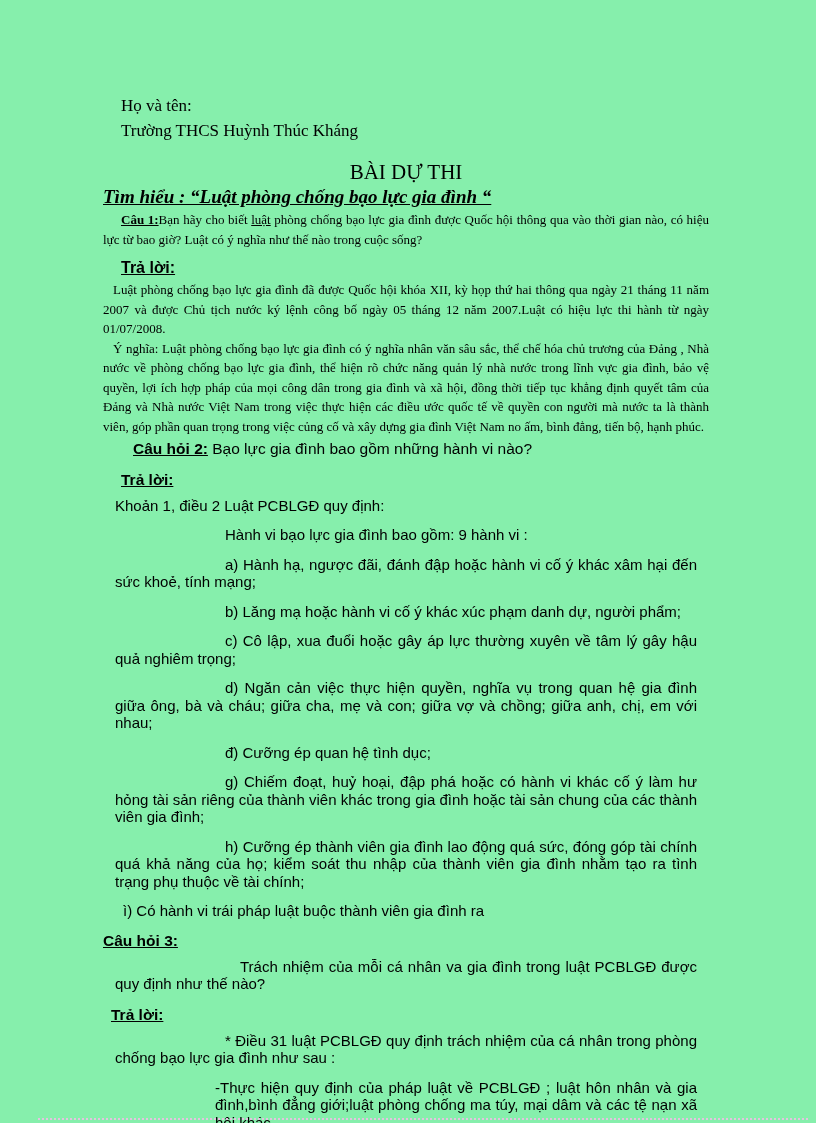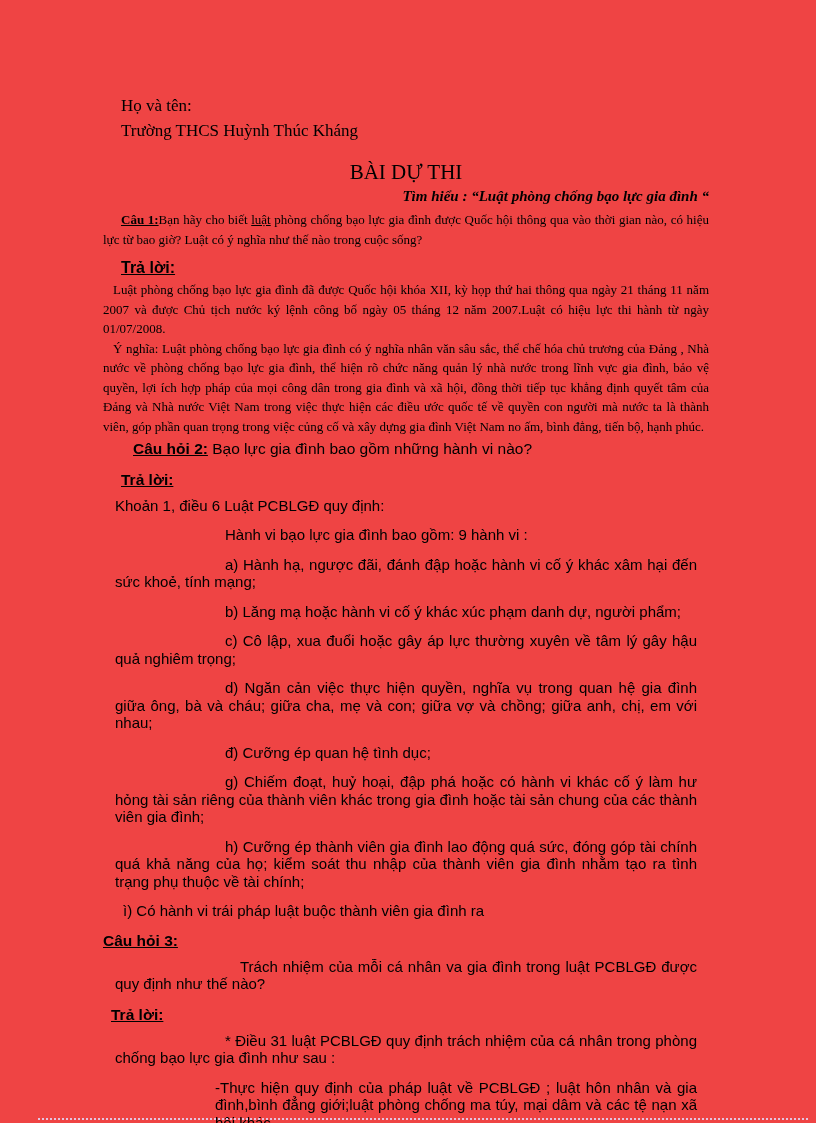--- a/index.html
+++ b/index.html
@@ -4,21 +4,21 @@
 <style>
   html, body {
     margin: 0;
     padding: 0;
     background: #ffffff;
   }
   .page {
     position: relative;
     width: 816px;
     height: 1123px;
-    background: #ef4444;
+    background: #86efac;
     overflow: hidden;
     color: #000000;
   }
   .content {
     position: absolute;
     left: 103px;
     top: 93px;
     width: 606px;
   }
   
@@ -33,26 +33,27 @@
   }
   
   .doc-title {
     font-size: 21px;
     text-align: center;
     margin: 17px 0 0 0;
     line-height: 24px;
     font-weight: normal;
   }
   .doc-subtitle {
-    font-size: 15px;
-    text-align: right;
+    font-size: 19px;
+    text-align: left;
     font-weight: bold;
     font-style: italic;
     margin: 2px 0 0 0;
     line-height: 21px;
+    text-decoration: underline;
   }
   
   .p-serif {
     font-size: 13px;
     line-height: 19.5px;
     text-align: justify;
     margin: 0;
   }
   .q1-para { margin-top: 3px; text-indent: 18px; }
   .a1-p    { text-indent: 10px; }
@@ -123,21 +124,21 @@
 
     <p class="serif p-serif q1-para"><span class="lead-u">Câu 1:</span><span>Bạn hãy cho biết </span><span class="w-u">luật</span><span> phòng chống bạo lực gia đình được Quốc hội thông qua vào thời gian nào, có hiệu lực từ bao giờ? Luật có ý nghĩa như thế nào trong cuộc sống?</span></p>
 
     <p class="sans answer-hdr">Trả lời:</p>
     <p class="serif p-serif a1-p">Luật phòng chống bạo lực gia đình đã được Quốc hội khóa XII, kỳ họp thứ hai thông qua ngày 21 tháng 11 năm 2007 và được Chủ tịch nước ký lệnh công bố ngày 05 tháng 12 năm 2007.Luật có hiệu lực thi hành từ ngày 01/07/2008.</p>
     <p class="serif p-serif a1-p">Ý nghĩa: Luật phòng chống bạo lực gia đình có ý nghĩa nhân văn sâu sắc, thể chế hóa chủ trương của Đảng , Nhà nước về phòng chống bạo lực gia đình, thể hiện rõ chức năng quản lý nhà nước trong lĩnh vực gia đình, bảo vệ quyền, lợi ích hợp pháp của mọi công dân trong gia đình và xã hội, đồng thời tiếp tục khẳng định quyết tâm của Đảng và Nhà nước Việt Nam trong việc thực hiện các điều ước quốc tế về quyền con người mà nước ta là thành viên, góp phần quan trọng trong việc củng cố và xây dựng gia đình Việt Nam no ấm, bình đẳng, tiến bộ, hạnh phúc.</p>
 
     <p class="sans p-sans q2-line"><span class="lead-u">Câu hỏi 2:</span><span> Bạo lực gia đình bao gồm những hành vi nào?</span></p>
     <p class="sans answer-hdr small">Trả lời:</p>
 
-    <p class="sans p-sans intro1">Khoản 1, điều 6 Luật PCBLGĐ quy định:</p>
+    <p class="sans p-sans intro1">Khoản 1, điều 2 Luật PCBLGĐ quy định:</p>
     <p class="sans p-sans intro2">Hành vi bạo lực gia đình bao gồm: 9 hành vi :</p>
 
     <p class="sans p-sans behavior">a) Hành hạ, ngược đãi, đánh đập hoặc hành vi cố ý khác xâm hại đến sức khoẻ, tính mạng;</p>
     <p class="sans p-sans behavior">b) Lăng mạ hoặc hành vi cố ý khác xúc phạm danh dự, người phẩm;</p>
     <p class="sans p-sans behavior">c) Cô lập, xua đuổi hoặc gây áp lực thường xuyên về tâm lý gây hậu quả nghiêm trọng;</p>
     <p class="sans p-sans behavior">d) Ngăn cản việc thực hiện quyền, nghĩa vụ trong quan hệ gia đình giữa ông, bà và cháu; giữa cha, mẹ và con; giữa vợ và chồng; giữa anh, chị, em với nhau;</p>
     <p class="sans p-sans behavior">đ) Cưỡng ép quan hệ tình dục;</p>
     <p class="sans p-sans behavior">g) Chiếm đoạt, huỷ hoại, đập phá hoặc có hành vi khác cố ý làm hư hỏng tài sản riêng của thành viên khác trong gia đình hoặc tài sản chung của các thành viên gia đình;</p>
     <p class="sans p-sans behavior">h) Cưỡng ép thành viên gia đình lao động quá sức, đóng góp tài chính quá khả năng của họ; kiểm soát thu nhập của thành viên gia đình nhằm tạo ra tình trạng phụ thuộc về tài chính;</p>
     <p class="sans p-sans behavior-i">ì) Có hành vi trái pháp luật buộc thành viên gia đình ra</p>

